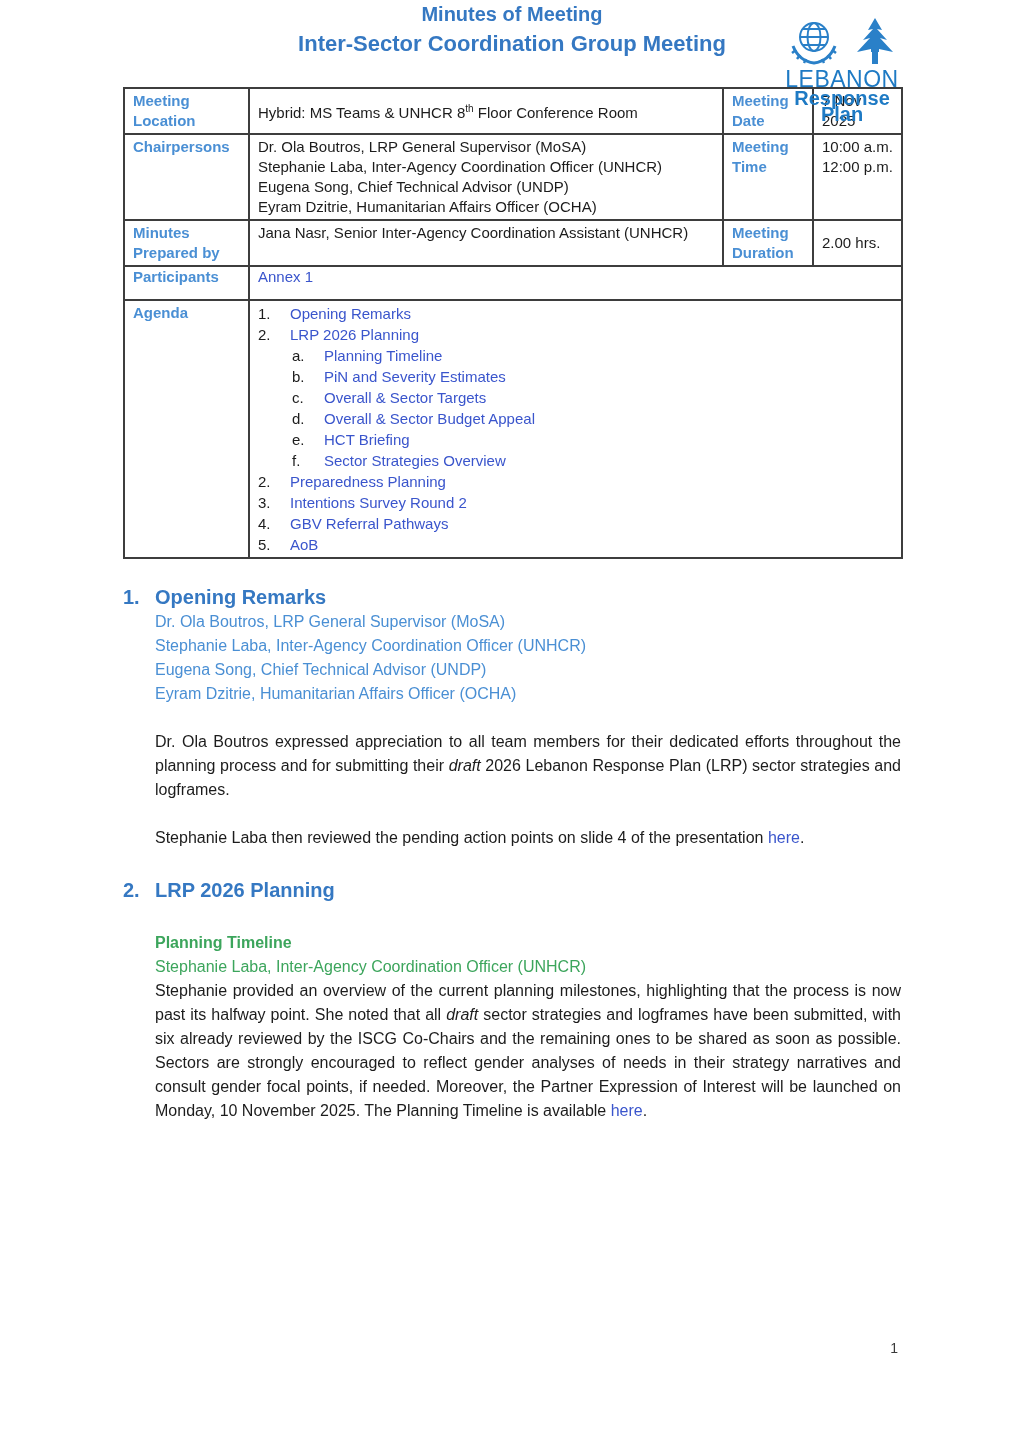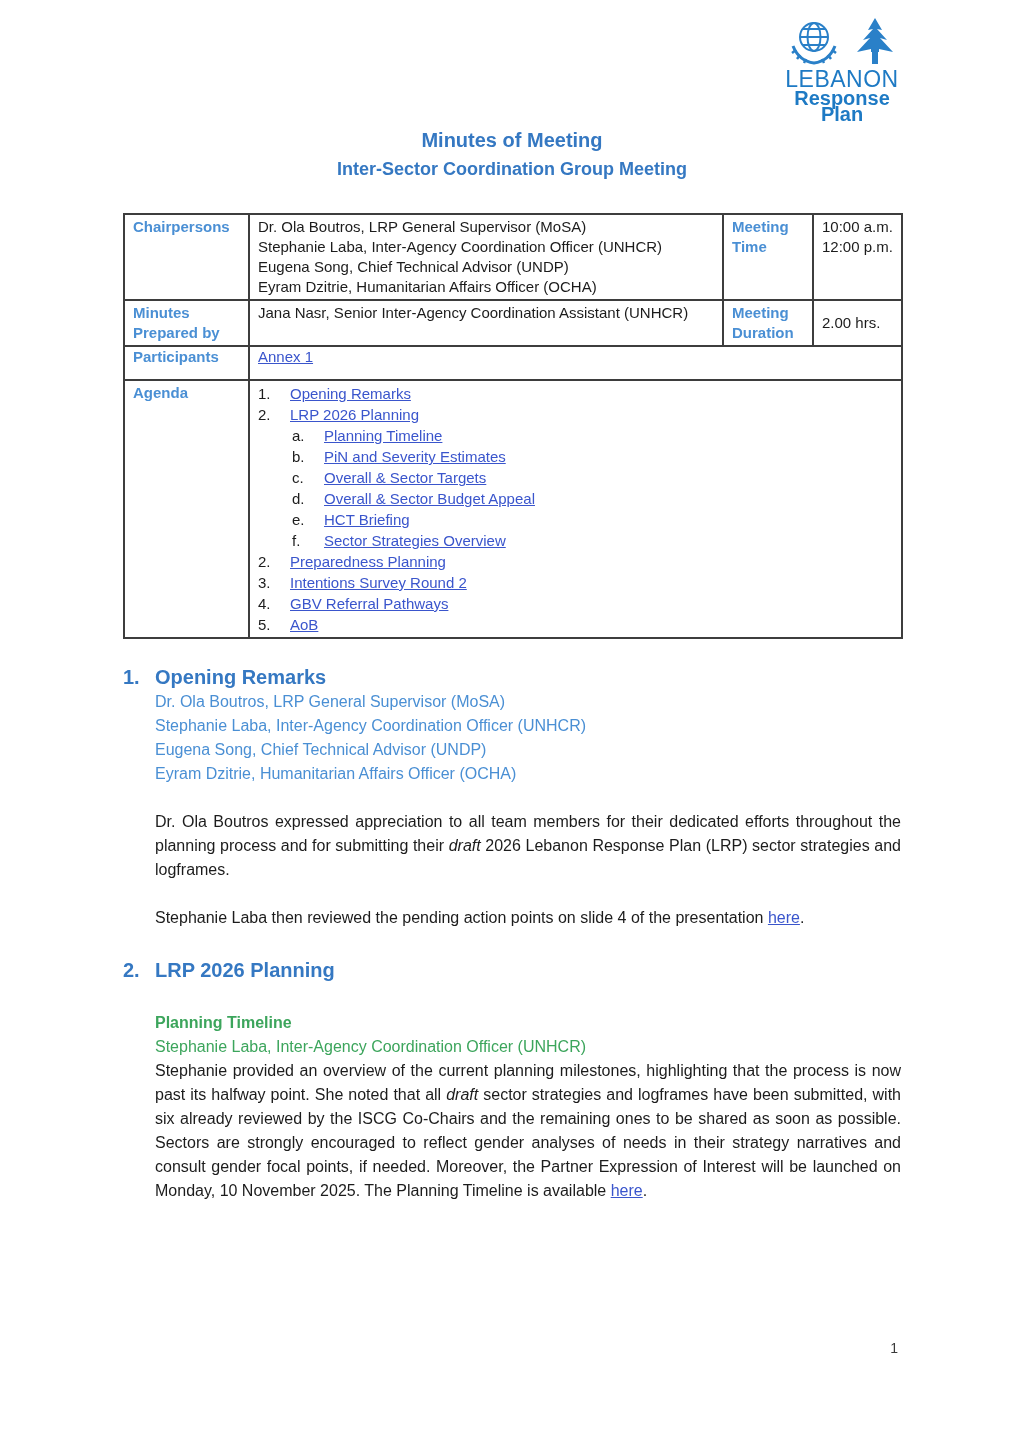--- a/index.html
+++ b/index.html
@@ -14,41 +14,41 @@
   }
   
   .logo {
     position:absolute; top:16px; right:116px; width:132px;
     text-align:center; color:var(--logo-blue);
   }
   .logo .emblems { display:flex; justify-content:center; gap:4px; }
   .logo-name { font-size:23px; font-weight:normal; letter-spacing:.5px; line-height:22px; color:var(--logo-blue); }
   .logo-tagline { font-size:20px; font-weight:bold; line-height:16px; color:var(--logo-blue); }
   
-  .doc-title { padding-top:126px; text-align:center; color:var(--heading-blue); font-weight:bold; }
+  .doc-title { text-align:center; color:var(--heading-blue); font-weight:bold; }
   .doc-title .t1 { font-size:20px; line-height:28px; }
-  .doc-title .t2 { font-size:18px; line-height:31px; }
+  .doc-title .t2 { font-size:22px; line-height:31px; }
   
   .meta-table {
     margin:28px 0 0 123px;
     width:778px;
     border-collapse:collapse;
     table-layout:fixed;
     font-size:15px;
   }
   .meta-table td {
     border:2px solid #3d3d3d;
     vertical-align:top;
     padding:2px 8px;
     line-height:20px;
   }
   .meta-table td.lbl { color:var(--label-blue); font-weight:bold; }
   .meta-table td.vmid { vertical-align:middle; }
   .sup { font-size:10px; vertical-align:super; }
-  a.doclink, .doclink { color:var(--link-blue); text-decoration:underline; cursor:pointer; }
+  a.doclink, .doclink { color:var(--link-blue); cursor:pointer; }
   .just { text-align:justify; }
   
   .agenda-item { display:flex; line-height:21px; }
   .agenda-item .marker { width:32px; flex:0 0 32px; color:#1c1c1c; }
   .agenda-item.lvl1 { margin-left:34px; }
   
   .section { margin-left:123px; width:778px; }
   .sec-heading { display:flex; font-size:20px; line-height:25px; font-weight:bold; color:var(--heading-blue); }
   .sec-heading .num { width:32px; flex:0 0 32px; }
   .indented { margin-left:32px; width:746px; }
@@ -96,20 +96,26 @@
   </div>
 
   <table class="meta-table">
     <colgroup>
         <col style="width:125px">
         <col style="width:474px">
         <col style="width:90px">
         <col style="width:89px">
       </colgroup>
     <tbody>
+        <tr style="height:46px">
+      <td class="lbl">Meeting Location</td>
+      <td class="vmid"><span>Hybrid: MS Teams &amp; UNHCR 8</span><span class="sup">th</span><span> Floor Conference Room</span></td>
+      <td class="lbl">Meeting Date</td>
+      <td class="vmid">7 Nov 2025</td>
+    </tr>
     <tr style="height:86px">
       <td class="lbl">Chairpersons</td>
       <td>
         <div>Dr. Ola Boutros, LRP General Supervisor (MoSA)</div>
         <div>Stephanie Laba, Inter-Agency Coordination Officer (UNHCR)</div>
         <div>Eugena Song, Chief Technical Advisor (UNDP)</div>
         <div>Eyram Dzitrie, Humanitarian Affairs Officer (OCHA)</div>
       </td>
       <td class="lbl">Meeting Time</td>
       <td>

